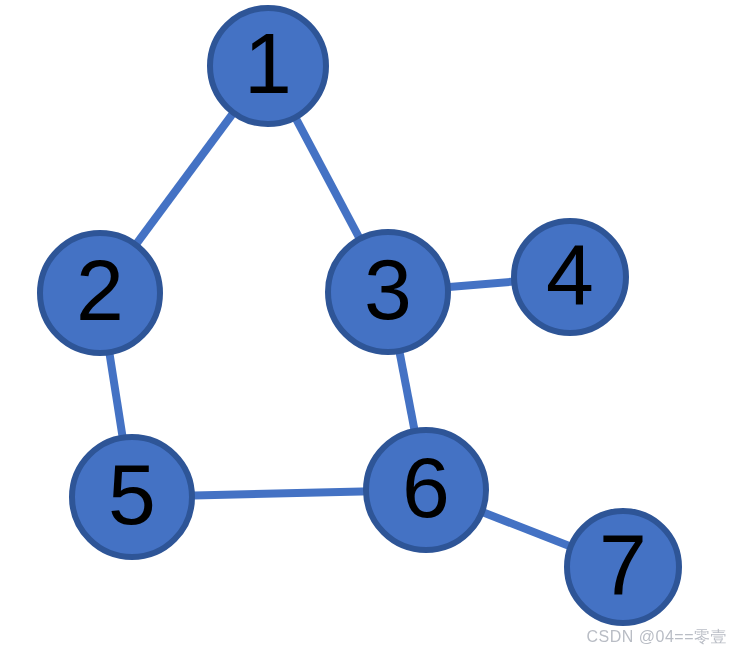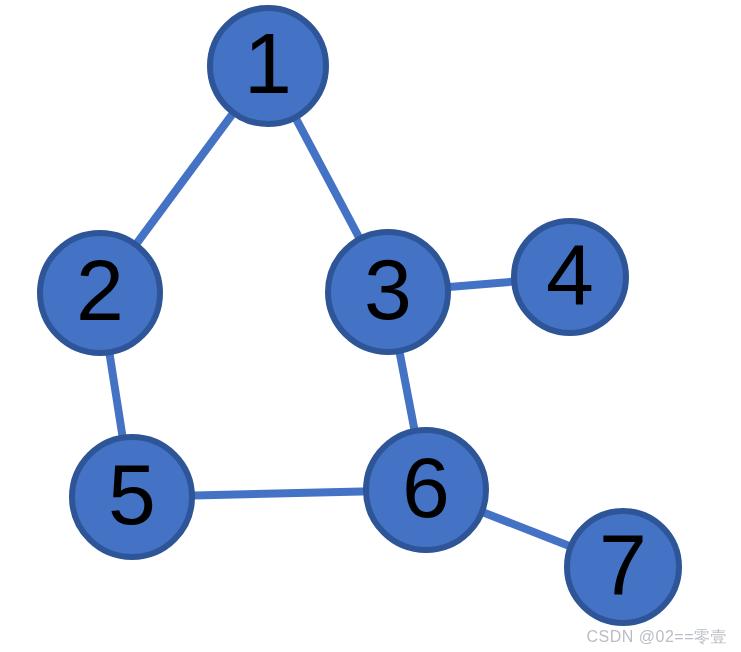--- a/index.html
+++ b/index.html
@@ -84,15 +84,15 @@
           <circle cx="426" cy="490" r="60" fill="#4472C4" stroke="#2E5597" stroke-width="6"></circle>
           <text x="426" y="494" class="node-label">6</text>
         </g>
         <g>
           <circle cx="623" cy="567" r="56" fill="#4472C4" stroke="#2E5597" stroke-width="6"></circle>
           <text x="623" y="571" class="node-label">7</text>
         </g>
       </g>
   </svg>
 
-  <div class="watermark">CSDN @02==零壹</div>
+  <div class="watermark">CSDN @04==零壹</div>
 
 </div>
 
 </body></html>

